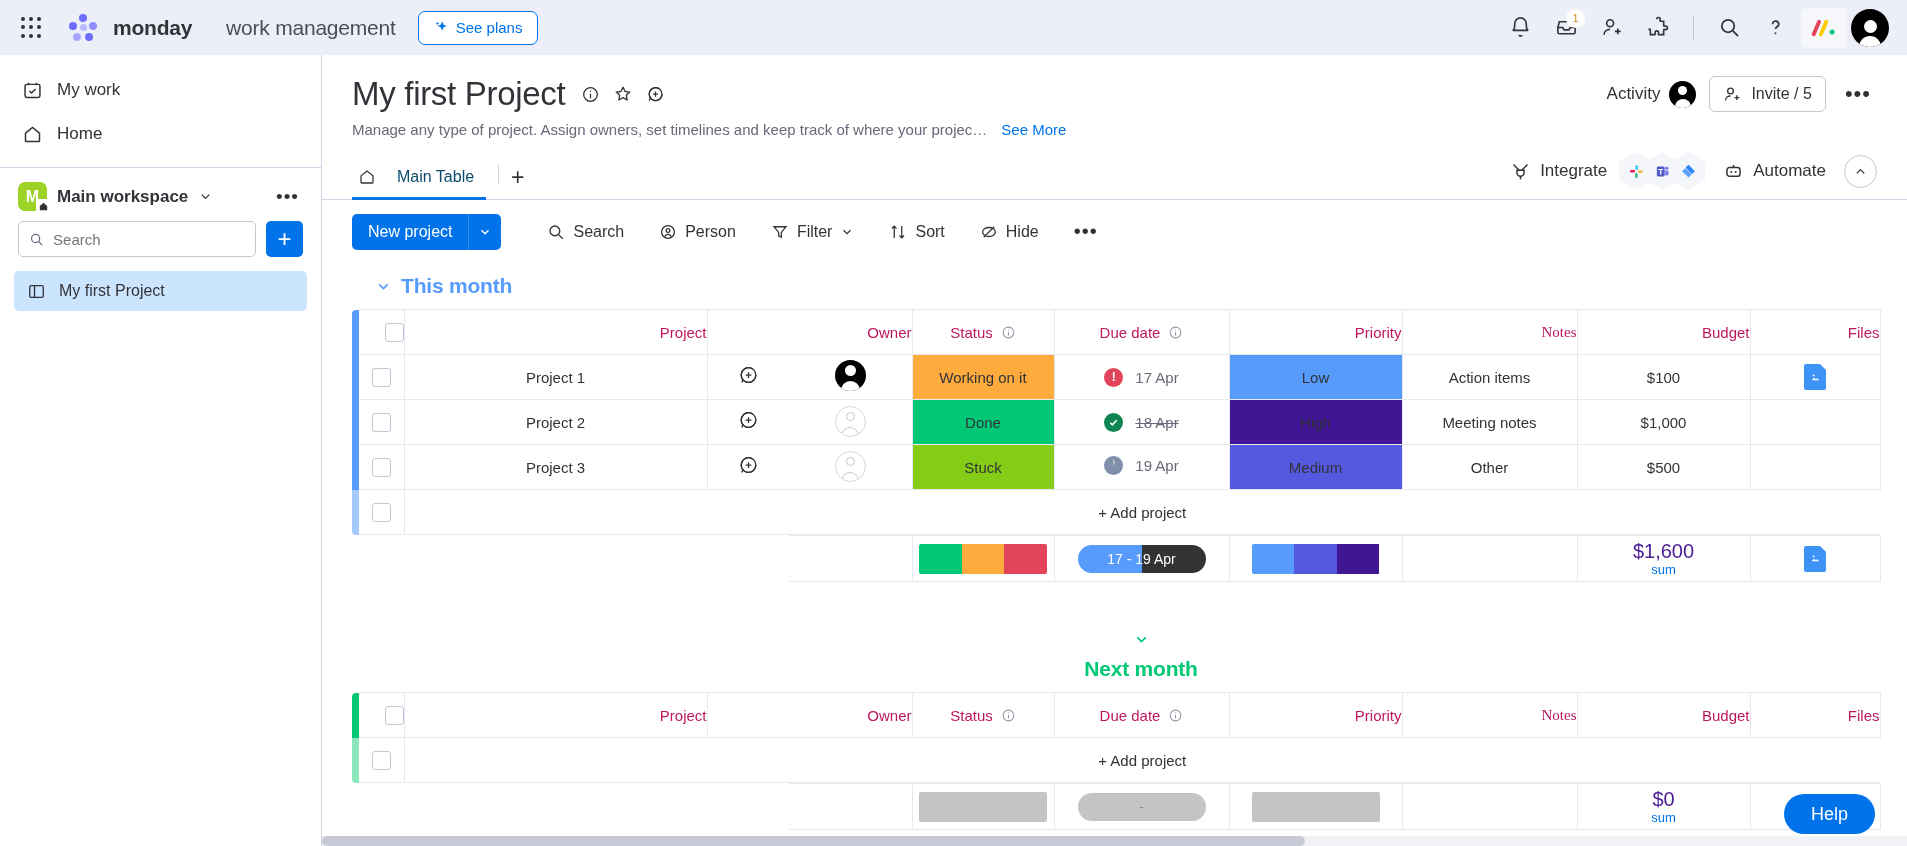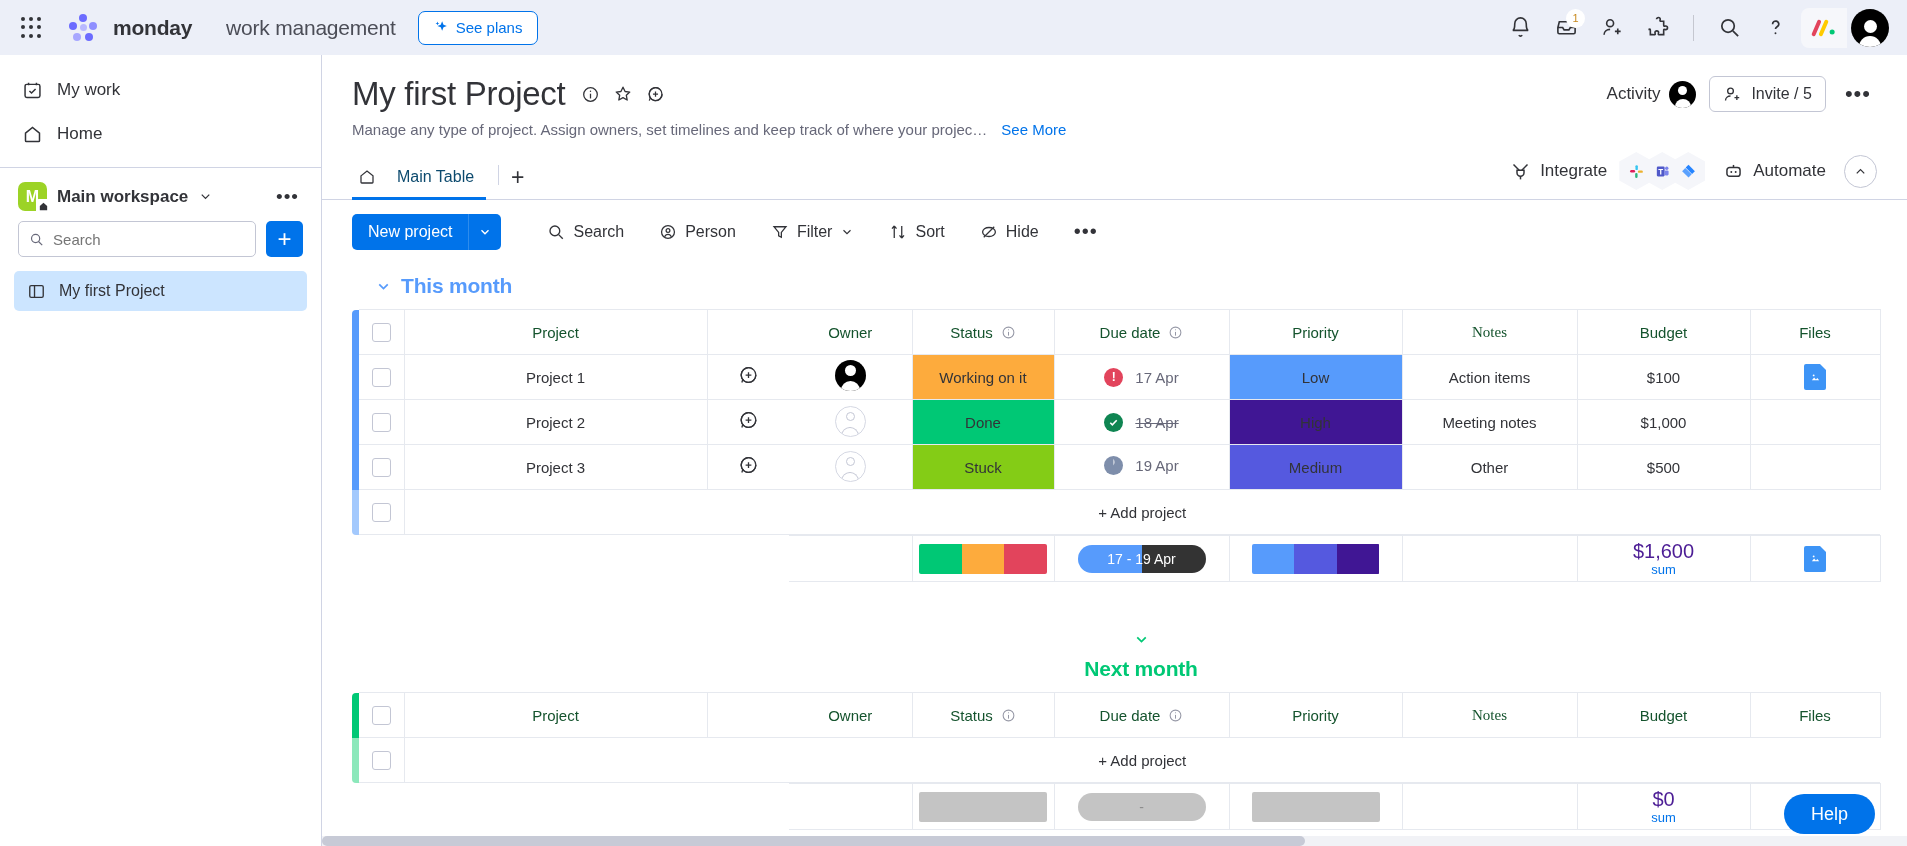--- a/index.html
+++ b/index.html
@@ -119,21 +119,21 @@
 
   
   .table-scroll { flex: 1; overflow: hidden; padding-left: 30px; position: relative; }
   .group { margin-bottom: 8px; }
   .group-title { display: flex; align-items: center; gap: 9px; font-size: 21px;
     font-weight: 700; padding: 13px 0 11px 23px; letter-spacing: -.2px; }
   .grp-chev { cursor: pointer; display: flex; }
   .tbl { border-collapse: collapse; table-layout: fixed; }
   .tbl td, .tbl th { border-right: 1px solid #e6e9ef; border-bottom: 1px solid #e6e9ef;
     height: 45px; font-size: 15px; color: #323338; font-weight: 400; text-align: center; padding: 0; }
-  .tbl th { color: #14532d; border-top: 1px solid #e6e9ef; }
+  .tbl th { color: #be185d; border-top: 1px solid #e6e9ef; text-align: right; }
   .c-bar { width: 7px; border: none !important; padding: 0; }
   .c-chk { width: 45px; }
   .c-proj { width: 303px; }
   .c-add { width: 82px; }
   .c-own { width: 123px; }
   .c-stat { width: 142px; }
   .c-date { width: 175px; }
   .c-prio { width: 173px; }
   .c-note { width: 175px; font-family: Liberation Serif, serif; }
   .c-budg { width: 173px; }

